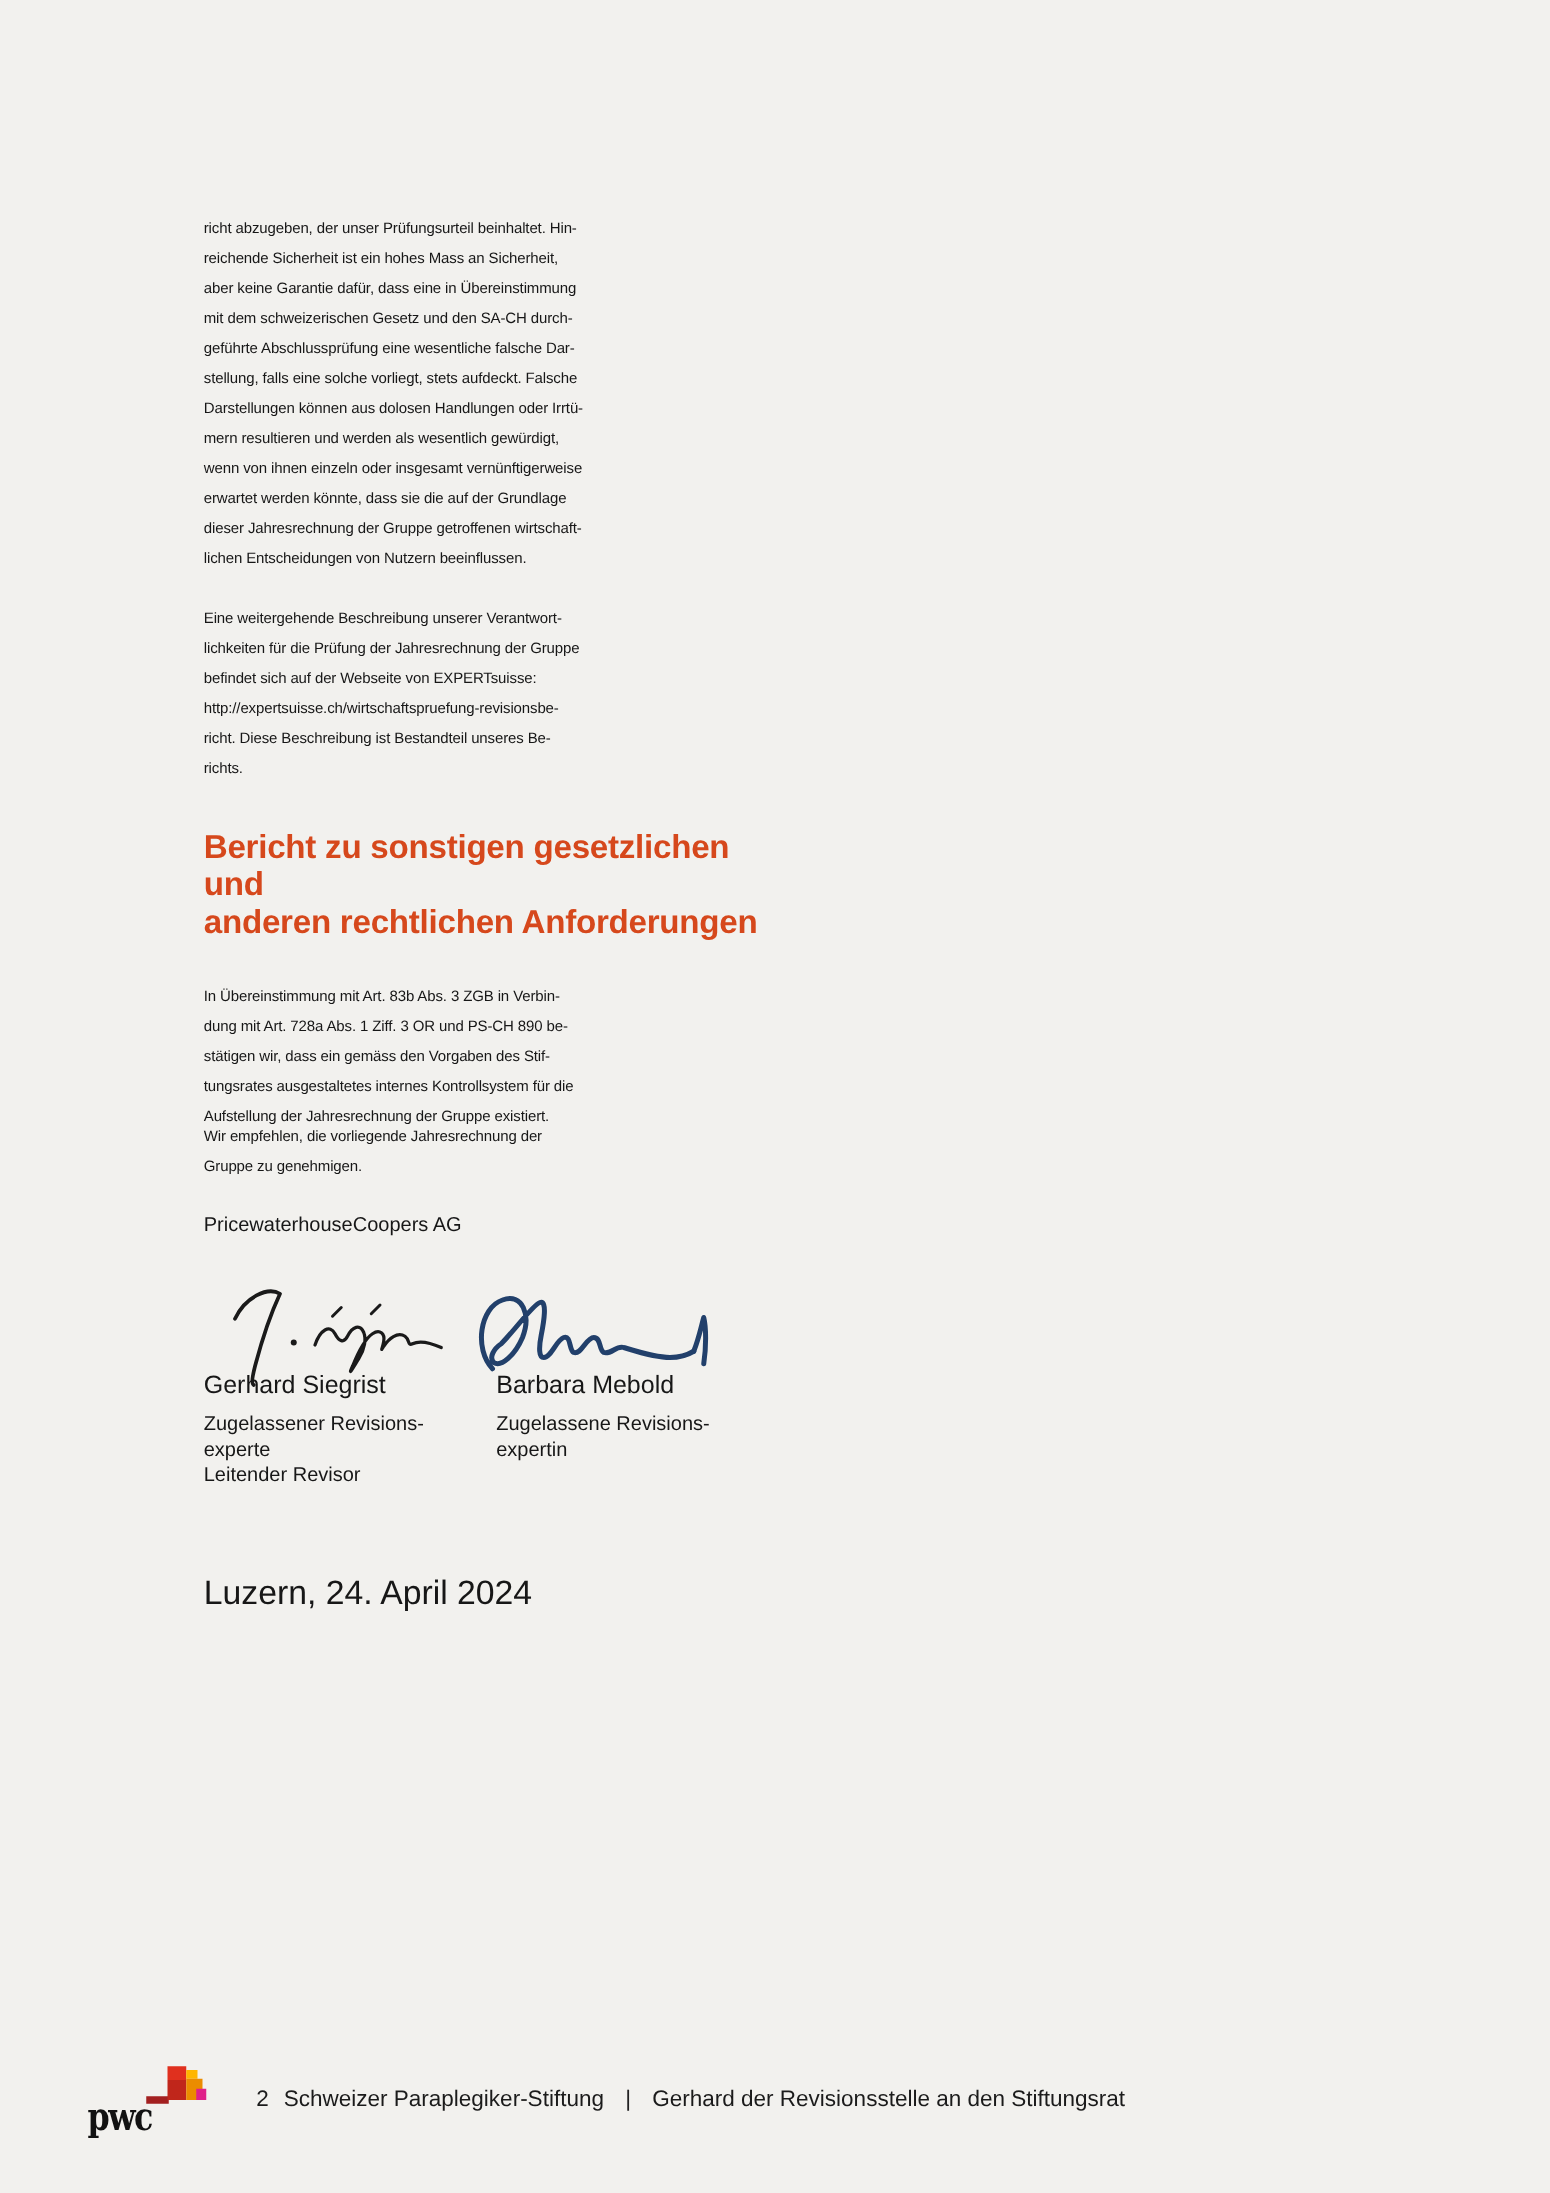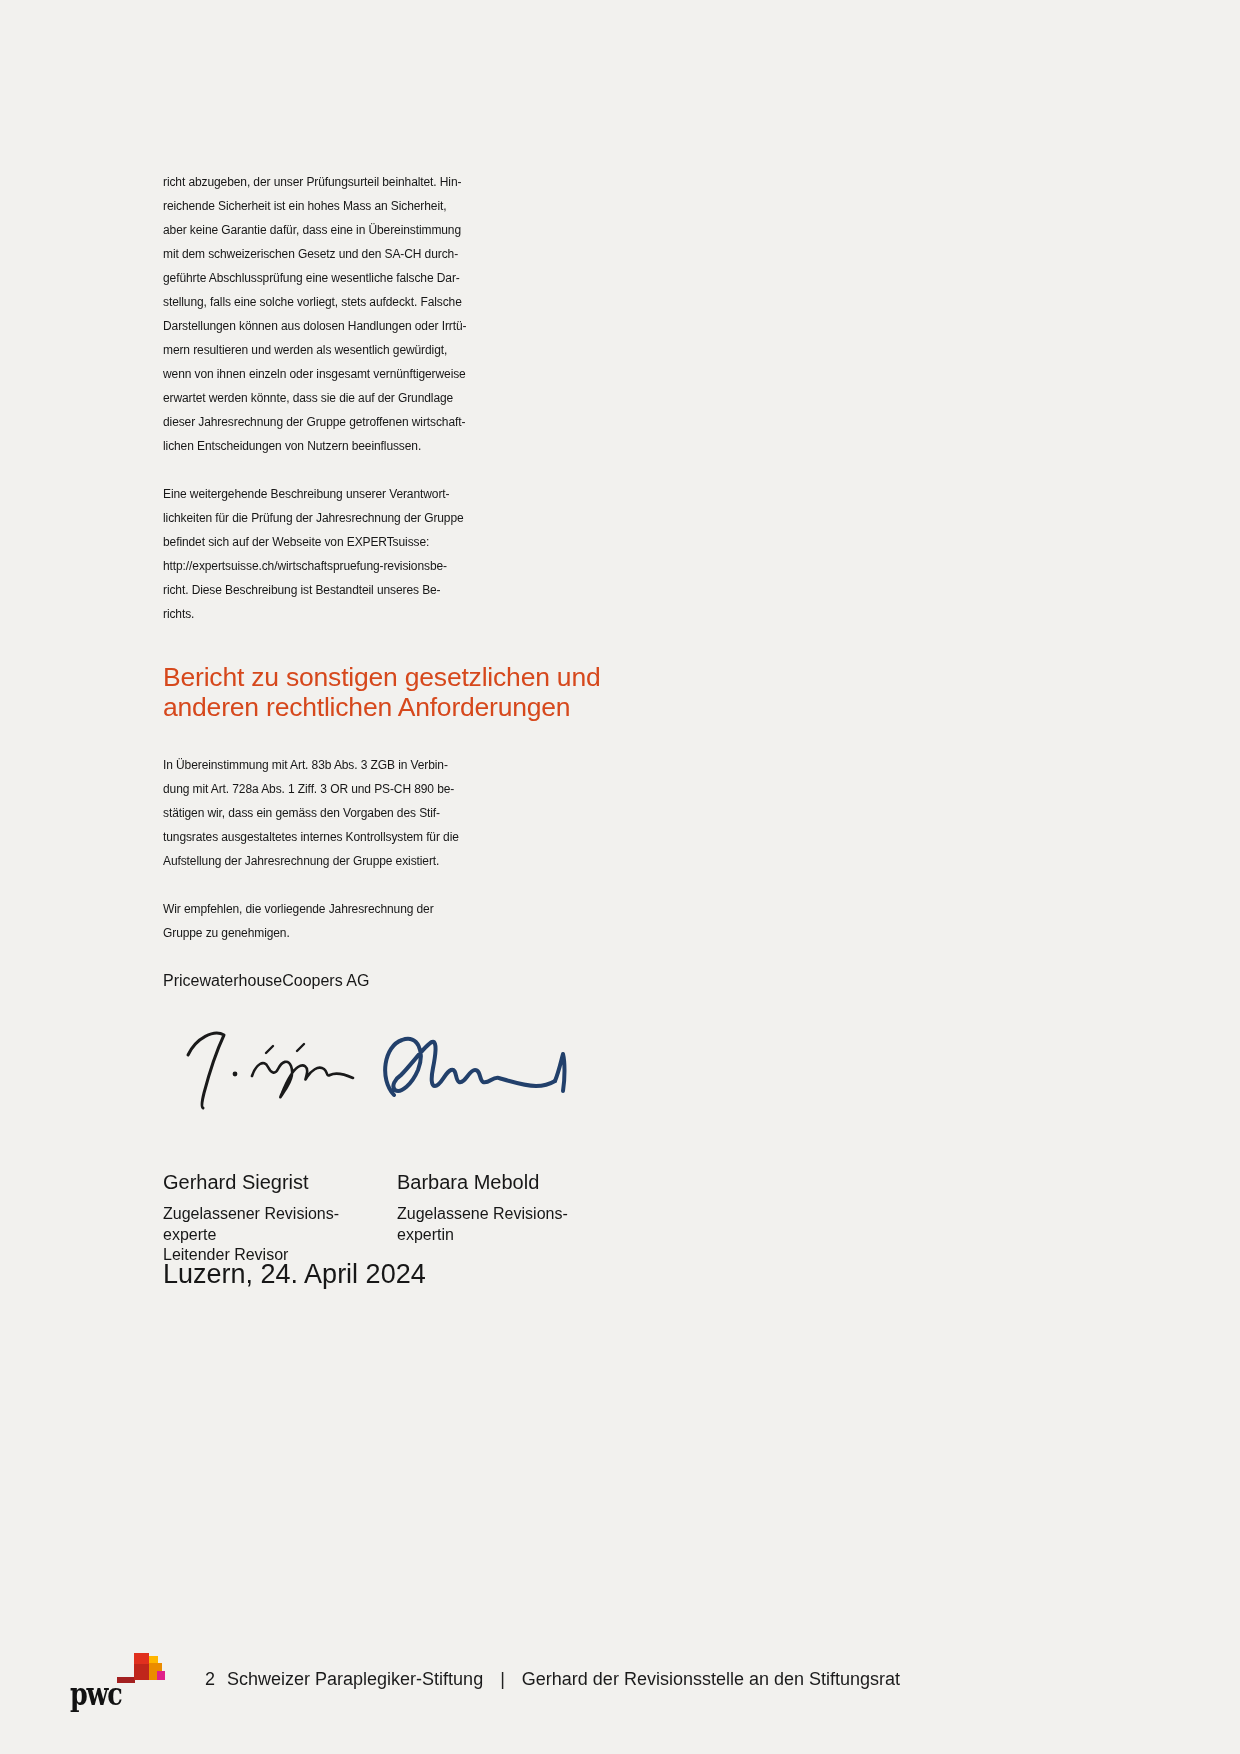--- a/index.html
+++ b/index.html
@@ -8,27 +8,27 @@
     position:relative;width:1240px;height:1754px;overflow:hidden;
     background:#f2f1ee;color:#171717;
     font-family:"Liberation Sans", sans-serif;
   }
   .block{position:absolute;left:163px;width:475px;}
   .body-text{
     font-size:12px;line-height:24px;letter-spacing:-0.1px;
     white-space:pre-line;margin:0;
   }
   .section-heading{
-    font-size:26.5px;line-height:30px;font-weight:normal;letter-spacing:-0.2px;
+    font-size:26.5px;line-height:30px;font-weight:bold;letter-spacing:-0.2px;
     color:#d6481c;white-space:pre-line;margin:0;
   }
   .company-line{font-size:16px;line-height:24px;margin:0;}
   .sig{position:absolute;}
   .sig path{fill:none;stroke-linecap:round;stroke-linejoin:round;}
-  .signer-col{position:absolute;top:1170px;width:230px;}
+  .signer-col{position:absolute;top:1096px;width:230px;}
   .signer-name{font-size:20px;line-height:24px;margin:0;}
   .signer-role{font-size:16px;line-height:20.5px;margin:10px 0 0 0;white-space:pre-line;}
   .date-line{font-size:27px;line-height:24px;margin:0;}
   .logo-block{position:absolute;}
   .pwc-wordmark{
     position:absolute;left:70px;top:1679px;
     font-family:"DejaVu Serif", serif;font-weight:bold;font-style:normal;
     font-size:31px;line-height:31px;color:#121212;letter-spacing:-1.5px;
     transform:scaleX(0.82);transform-origin:left bottom;
   }
@@ -61,21 +61,21 @@
   <p class="block body-text" style="top:482px">Eine weitergehende Beschreibung unserer Verantwort-
 lichkeiten für die Prüfung der Jahresrechnung der Gruppe
 befindet sich auf der Webseite von EXPERTsuisse:
 http://expertsuisse.ch/wirtschaftspruefung-revisionsbe-
 richt. Diese Beschreibung ist Bestandteil unseres Be-
 richts.</p>
 
   <h2 class="block section-heading" style="top:662px">Bericht zu sonstigen gesetzlichen und
 anderen rechtlichen Anforderungen</h2>
 
-  <p class="block body-text" style="top:753px">In Übereinstimmung mit Art. 83b Abs. 3 ZGB in Verbin-
+  <p class="block body-text" style="top:785px">In Übereinstimmung mit Art. 83b Abs. 3 ZGB in Verbin-
 dung mit Art. 728a Abs. 1 Ziff. 3 OR und PS-CH 890 be-
 stätigen wir, dass ein gemäss den Vorgaben des Stif-
 tungsrates ausgestaltetes internes Kontrollsystem für die
 Aufstellung der Jahresrechnung der Gruppe existiert.</p>
 
   <p class="block body-text" style="top:897px">Wir empfehlen, die vorliegende Jahresrechnung der
 Gruppe zu genehmigen.</p>
 
   <p class="block company-line" style="top:969px">PricewaterhouseCoopers AG</p>
 

